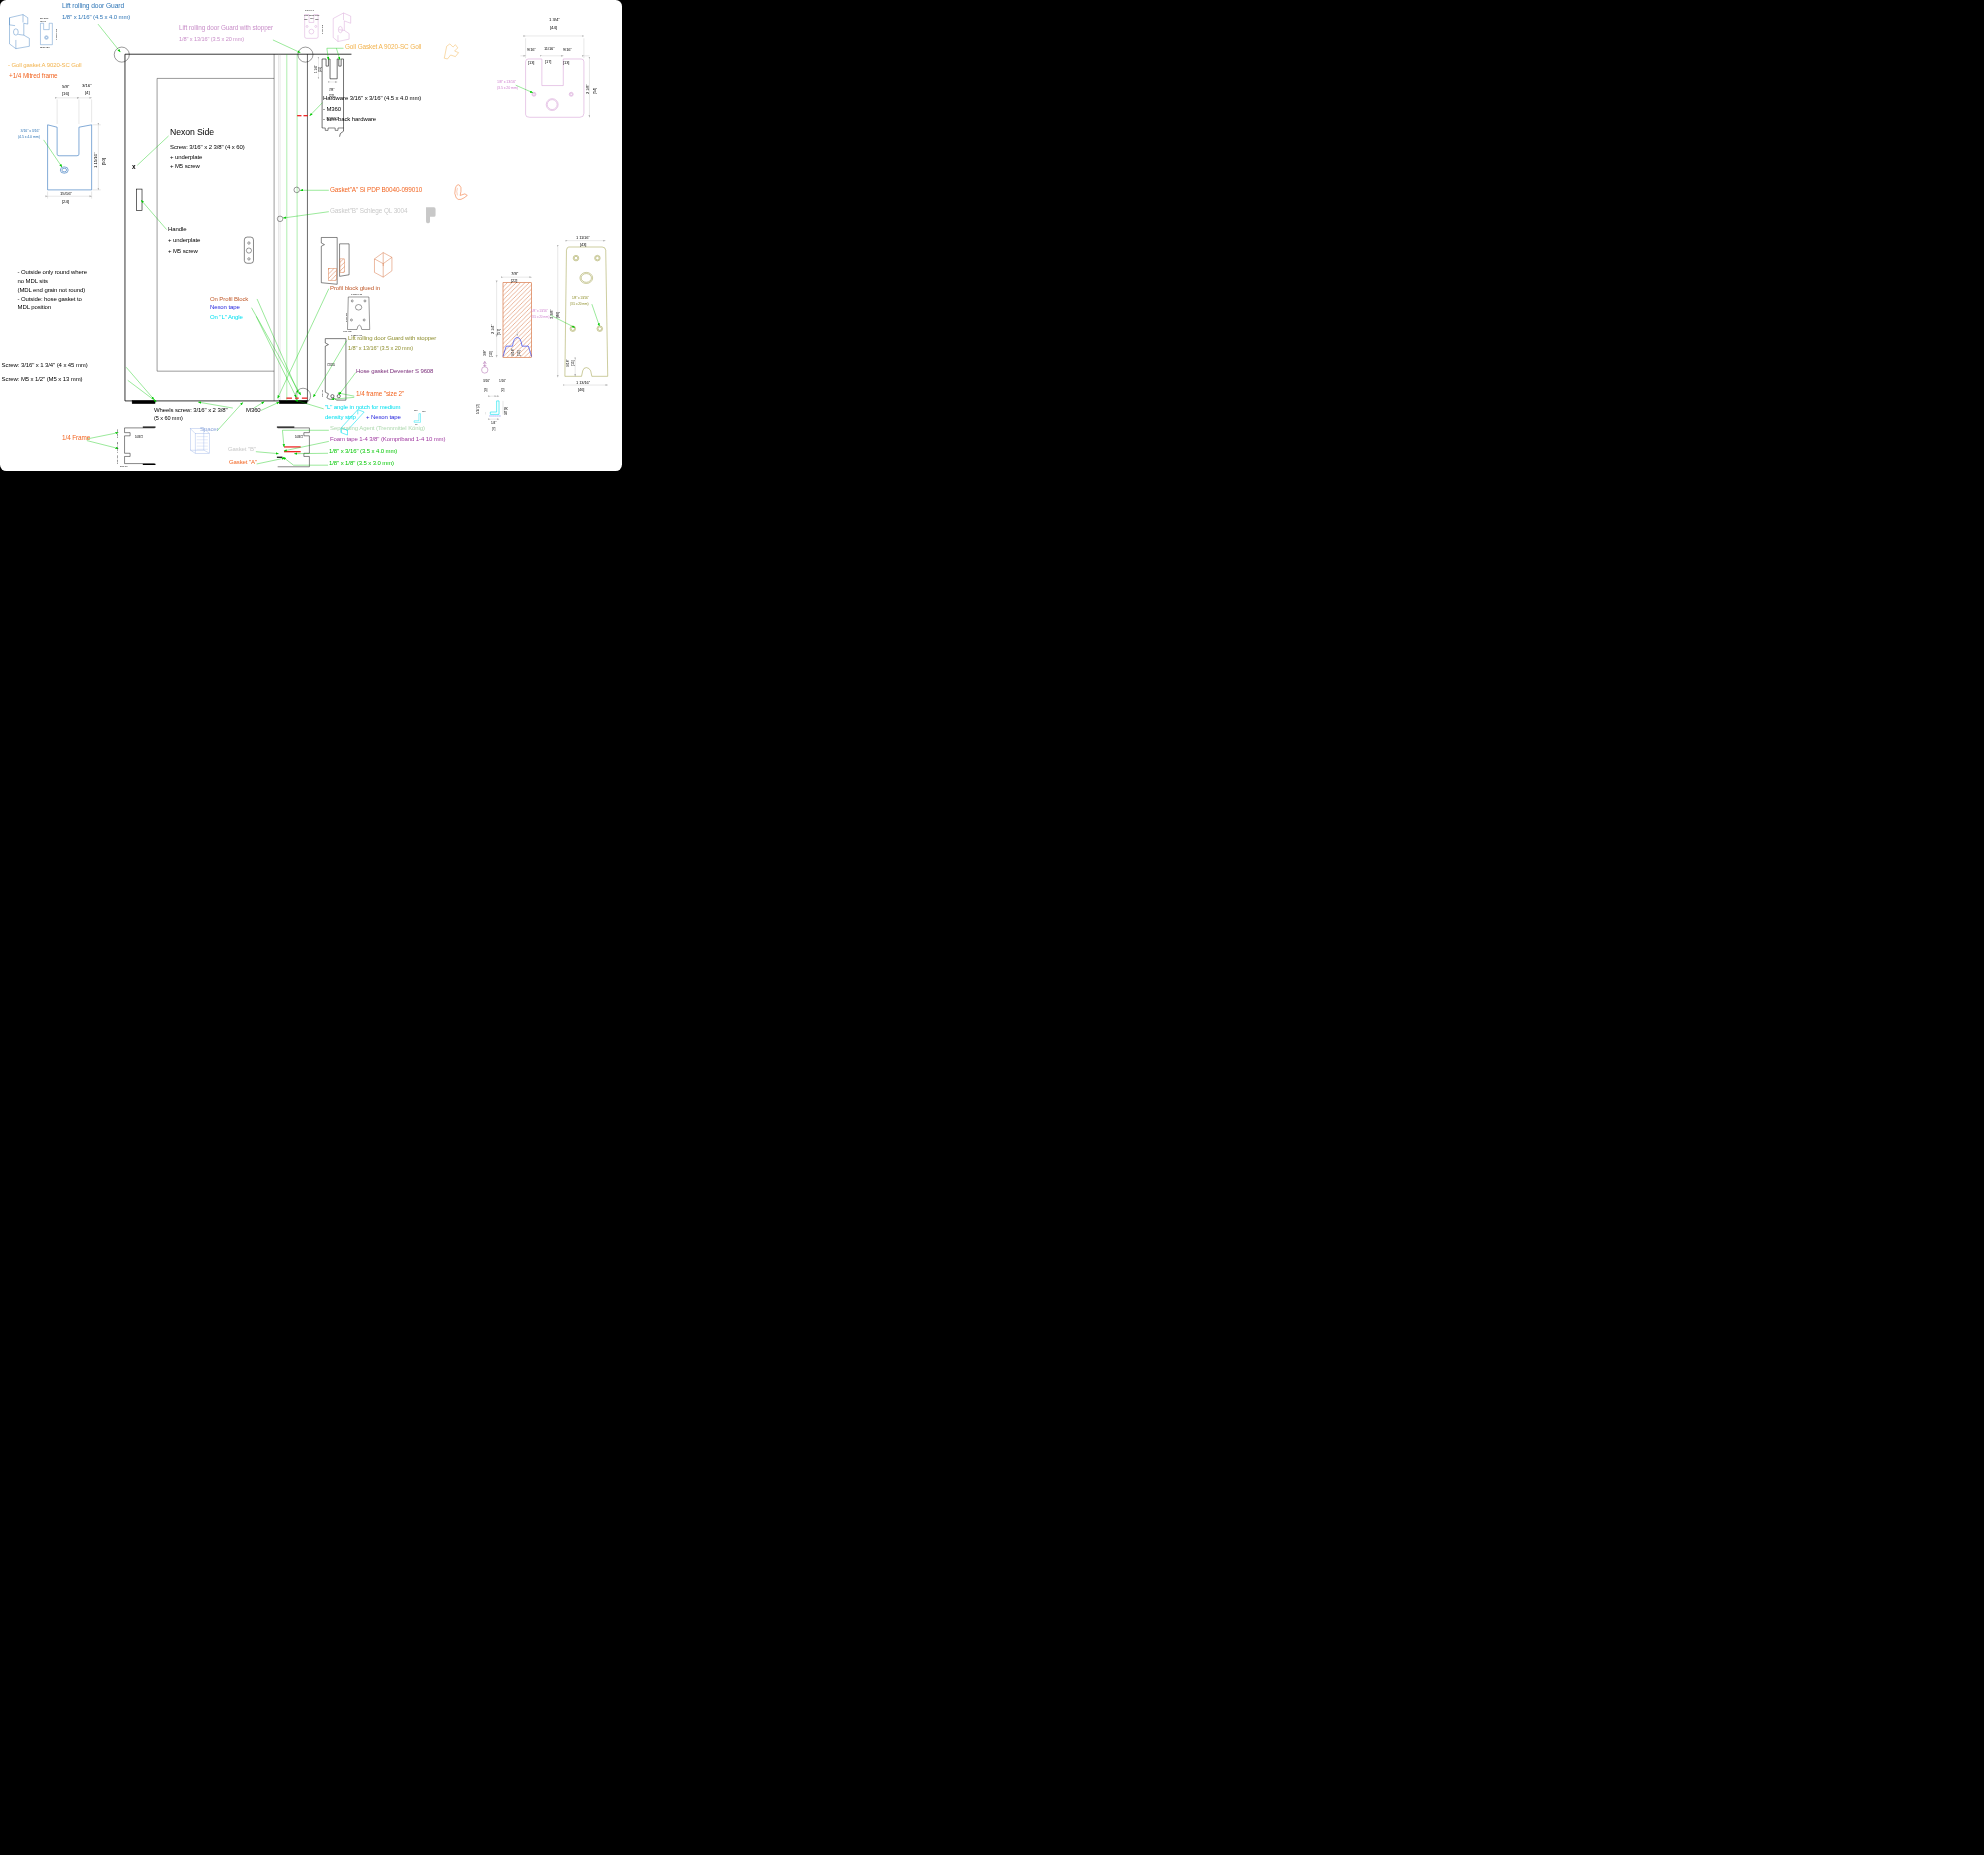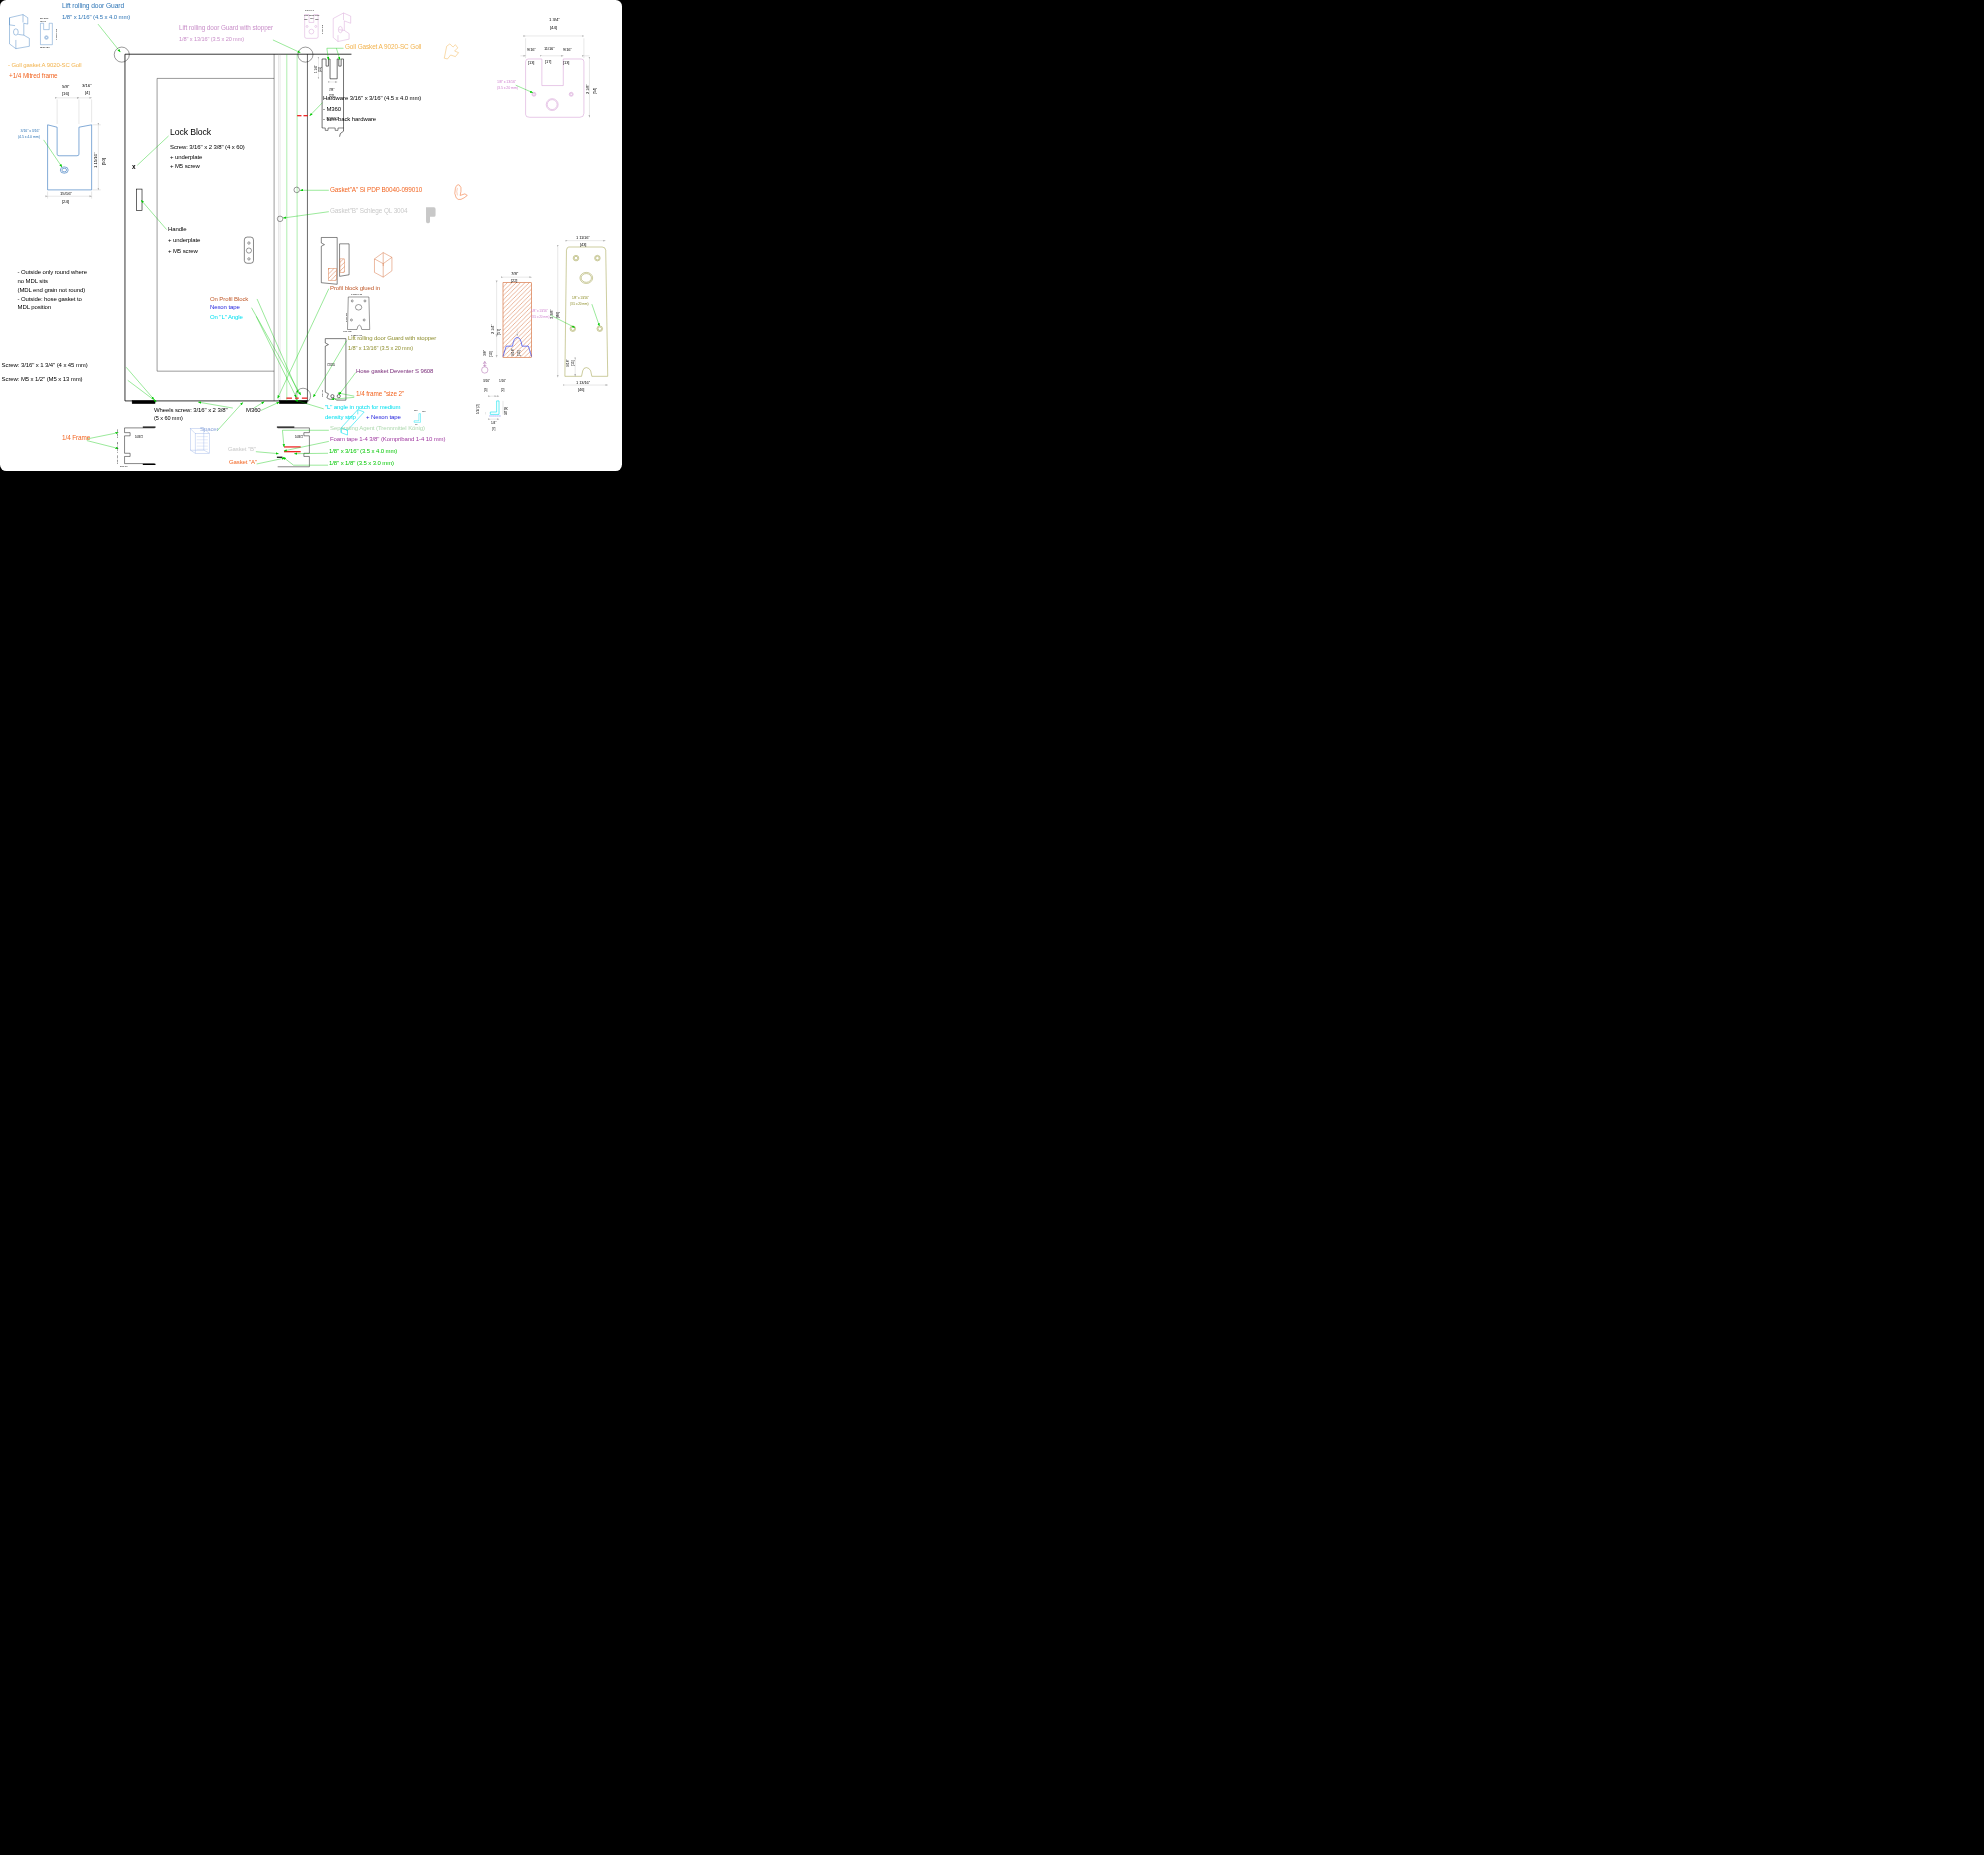--- a/index.html
+++ b/index.html
@@ -343,21 +343,21 @@
 <div class="lbl s10" style="left:528px;top:61px">[13]</div>
 <div class="lbl s10" style="left:544px;top:47px">11/16"</div>
 <div class="lbl s10" style="left:545px;top:60px">[17]</div>
 <div class="lbl s10" style="left:563px;top:48px">9/16"</div>
 <div class="lbl s10" style="left:563px;top:61px">[13]</div>
 <div class="lbl s10 rot" style="left:586px;top:94px">2 1/8"</div>
 <div class="lbl s10 rot" style="left:593px;top:94px">[54]</div>
 <div class="lbl s9 c-pink2" style="left:497px;top:81px">1/8" x 13/16"</div>
 <div class="lbl s9 c-pink2" style="left:497px;top:87px">(3.5 x 20 mm)</div>
 
-<div class="lbl s22" style="left:170px;top:128px">Lock Block</div>
+<div class="lbl s22" style="left:170px;top:128px">Nexon Side</div>
 <div class="lbl s15" style="left:170px;top:144px">Screw: 3/16" x 2 3/8" (4 x 60)</div>
 <div class="lbl s15" style="left:170px;top:154px">+ underplate</div>
 <div class="lbl s15" style="left:170px;top:163px">+ M5 screw</div>
 <div class="lbl s16 b" style="left:132px;top:164px">x</div>
 
 <div class="lbl s16 c-orange" style="left:330px;top:187px">Gasket"A"  Si PDP B0040-099010</div>
 <div class="lbl s16 c-gray" style="left:330px;top:208px">Gasket"B" Schlege QL 3004</div>
 
 <div class="lbl s15" style="left:168px;top:226px">Handle</div>
 <div class="lbl s15" style="left:168px;top:237px">+ underplate</div>

